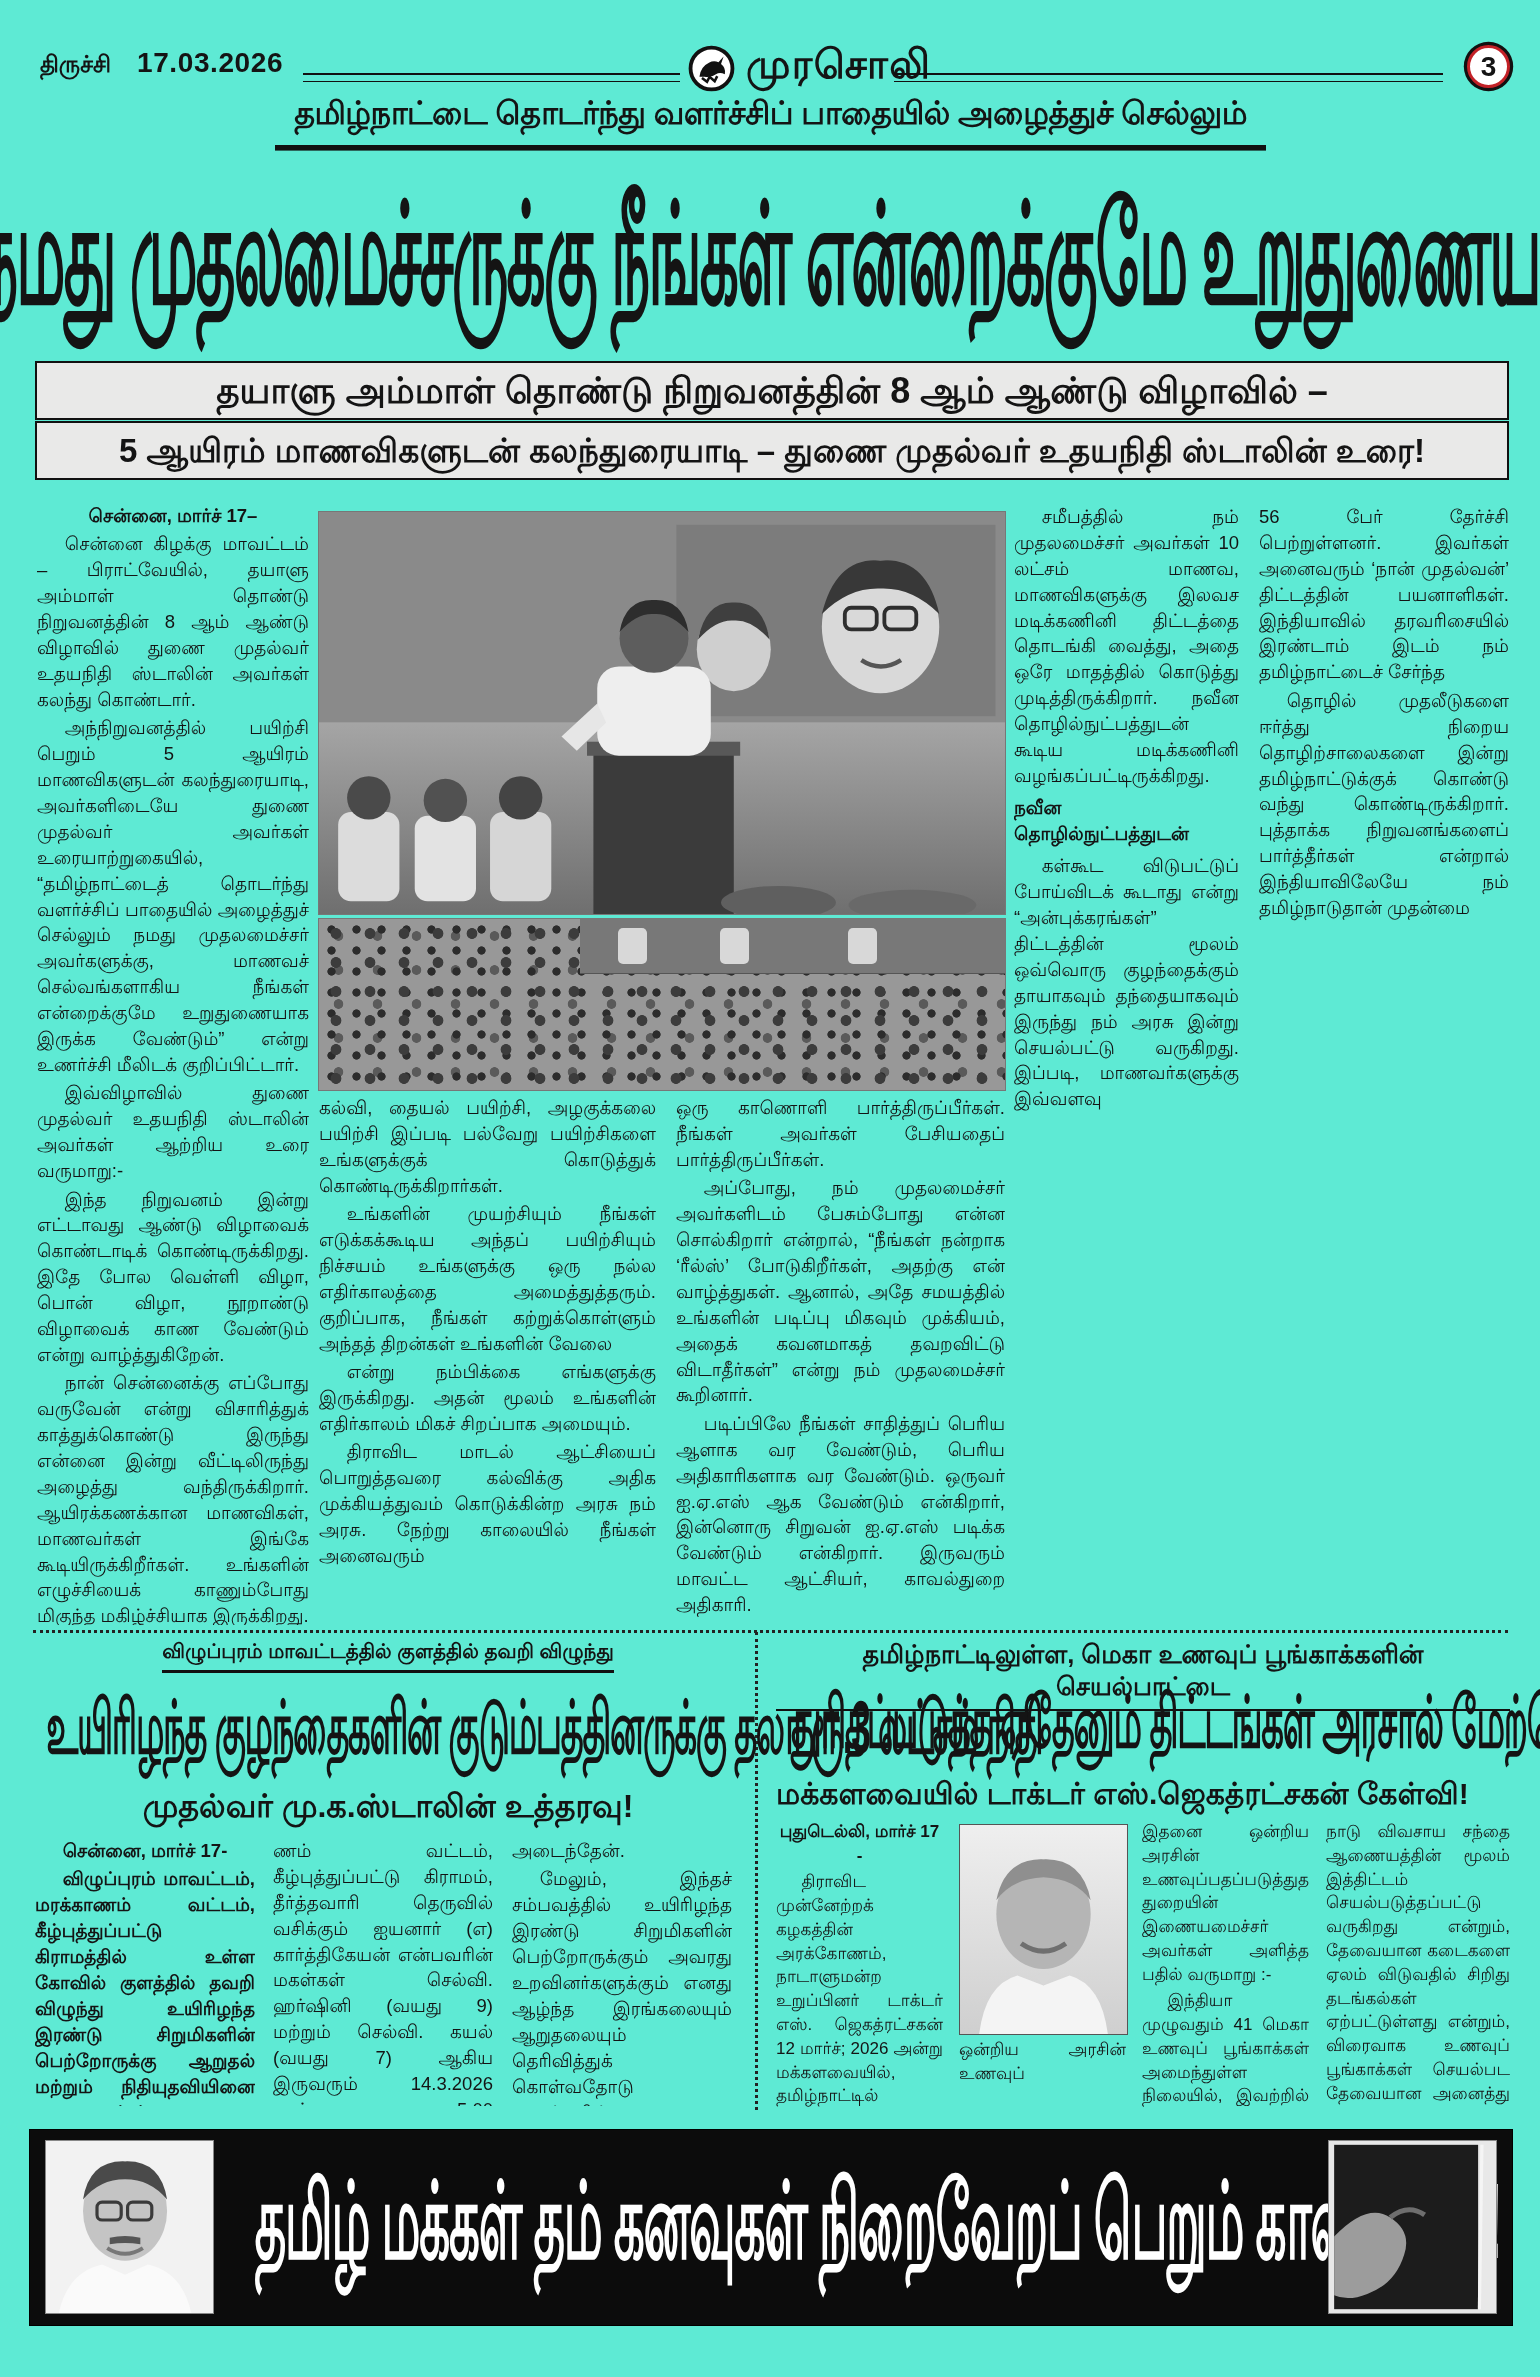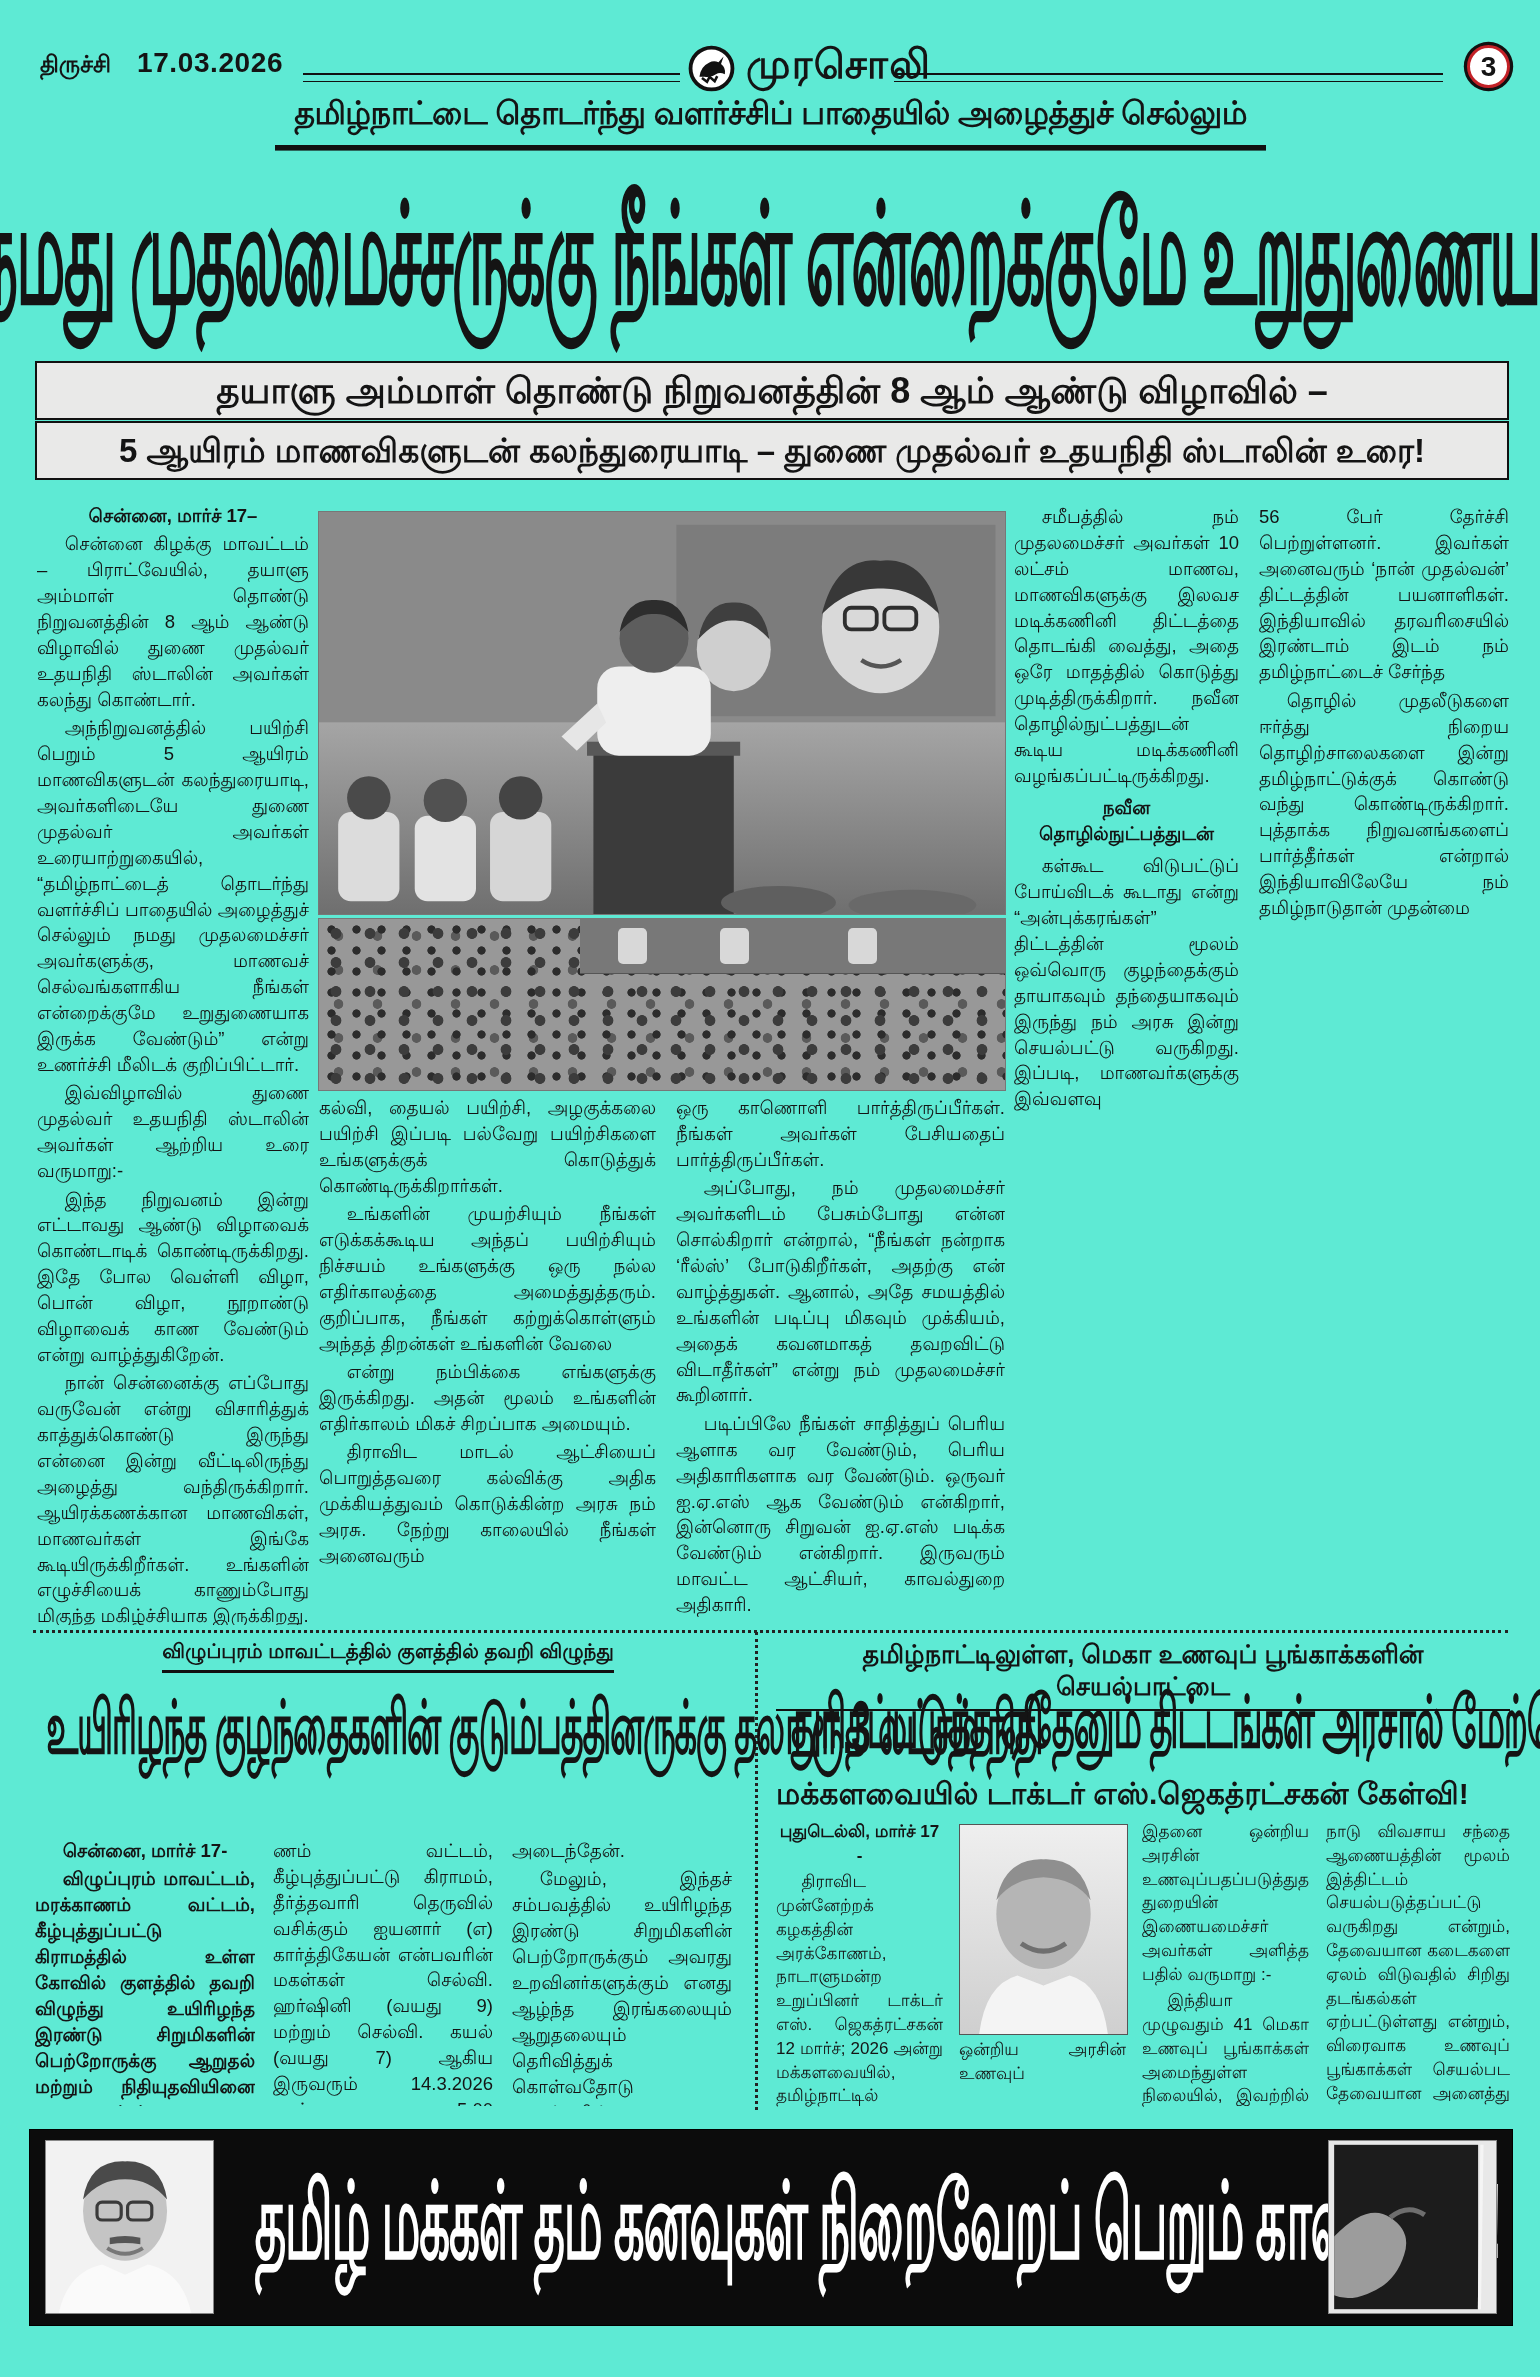--- a/index.html
+++ b/index.html
@@ -26,21 +26,21 @@
                transform:scale(1.02,2.35);transform-origin:center;white-space:nowrap;margin-top:59px;}
   .deck{position:absolute;left:35px;width:1470px;background:#e9e9e8;border:2.6px solid #111;
         text-align:center;font-weight:bold;}
   .deck1{top:361px;height:55px;font-size:36px;line-height:55px;}
   .deck2{top:421px;height:55px;font-size:33px;line-height:55px;}
   
   .col{position:absolute;text-align:justify;font-size:18.5px;line-height:1.40;overflow:hidden;}
   .col p{margin:0 0 2.6px 0;text-indent:1.5em;}
   .col p.noind{text-indent:0;}
   .dateline{text-align:center;font-weight:bold;text-indent:0 !important;}
-  .subhead{text-align:center;font-weight:bold;text-indent:0 !important;margin:6.4px 0 !important;}
+  .subhead{font-weight:bold;text-indent:0 !important;margin:6.4px 0 !important;}
   .boldp{font-weight:bold;}
   .c1{left:37px;top:503px;width:272px;height:1122px;}
   .c5{left:1014px;top:504px;width:225px;height:1121px;}
   .c6{left:1259px;top:504px;width:250px;height:1121px;}
   .cA{left:319px;top:1095px;width:337px;height:531px;}
   .cB{left:676px;top:1095px;width:329px;height:531px;}
   
   .photo{position:absolute;border:1.3px solid #777;background:#a9a9a9;overflow:hidden;}
   .ph-stage{left:318px;top:511px;width:686px;height:402px;}
   .ph-crowd{left:318px;top:918px;width:686px;height:171px;
@@ -205,20 +205,21 @@
 
   <div class="hdash"></div>
   <div class="vdash"></div>
 
   <div class="bl-kicker">
     <span>விழுப்புரம் மாவட்டத்தில் குளத்தில் தவறி விழுந்து</span>
   </div>
   <div class="bl-hl">
     <span>உயிரிழந்த குழந்தைகளின் குடும்பத்தினருக்கு தலா ரூ.3 லட்சம் நிதி</span>
   </div>
+  <div class="bl-sub">முதல்வர் மு.க.ஸ்டாலின் உத்தரவு!</div>
 
   <div class="col blA">
     <p class="dateline">சென்னை, மார்ச் 17-</p>
     <p class="boldp">விழுப்புரம் மாவட்டம், மரக்காணம் வட்டம், கீழ்புத்துப்பட்டு கிராமத்தில் உள்ள கோவில் குளத்தில் தவறி விழுந்து உயிரிழந்த இரண்டு சிறுமிகளின் பெற்றோருக்கு ஆறுதல் மற்றும் நிதியுதவியினை முதலமைச்சர் மு.க. ஸ்டாலின் அவர்கள் அறிவித்துள்ளார்.</p>
 
   </div>
   <div class="col blB">
     <p class="noind">ணம் வட்டம், கீழ்புத்துப்பட்டு கிராமம், தீர்த்தவாரி தெருவில் வசிக்கும் ஐயனார் (எ) கார்த்திகேயன் என்பவரின் மகள்கள் செல்வி. ஹர்ஷினி (வயது 9) மற்றும் செல்வி. கயல் (வயது 7) ஆகிய இருவரும் 14.3.2026 அன்று மாலை 5.00 மணியளவில் கீழ்புத்துப்பட்டு கிராமத்தில் உள்ள கோவில் குளத்தில் தவறி</p>
   </div>
   <div class="col blC">

